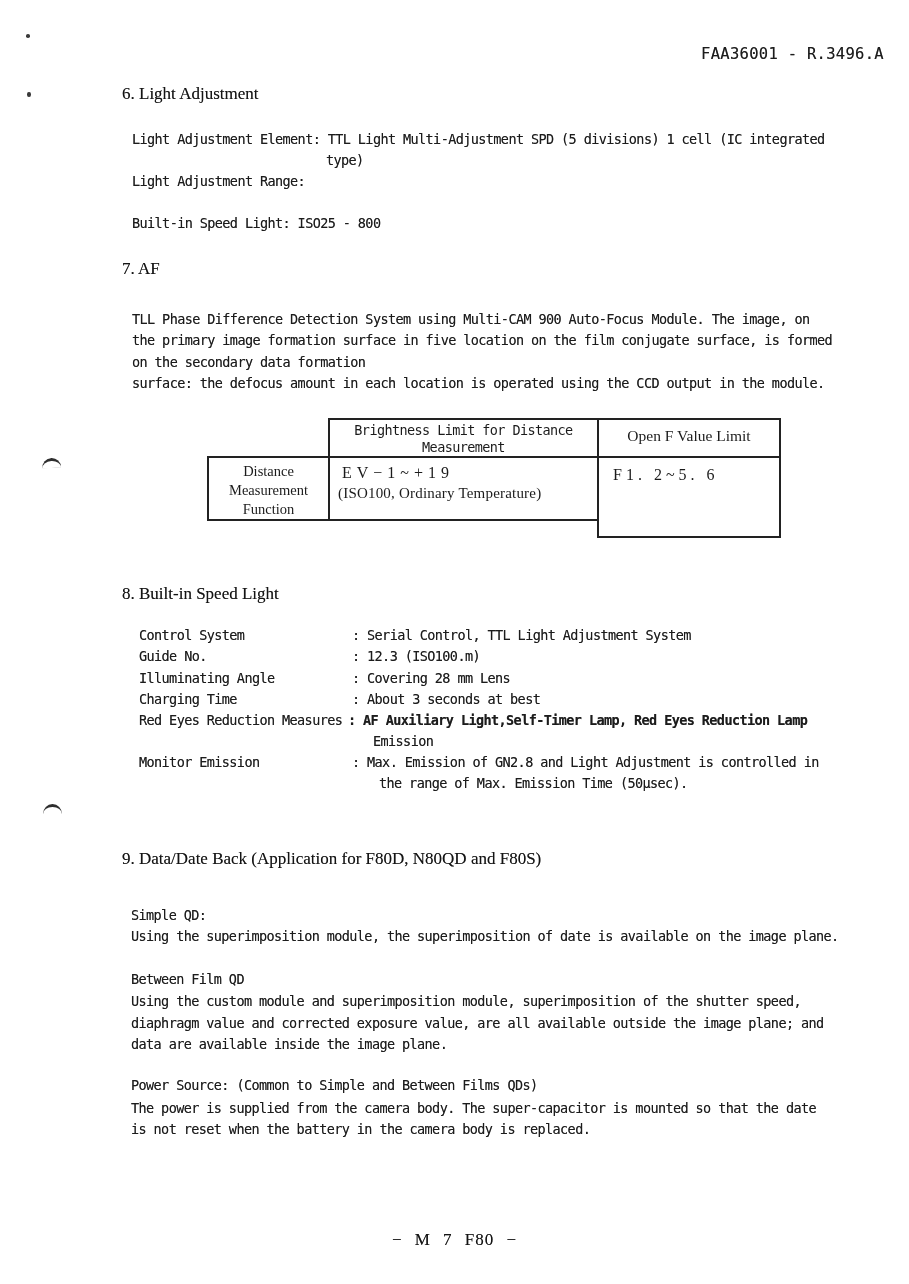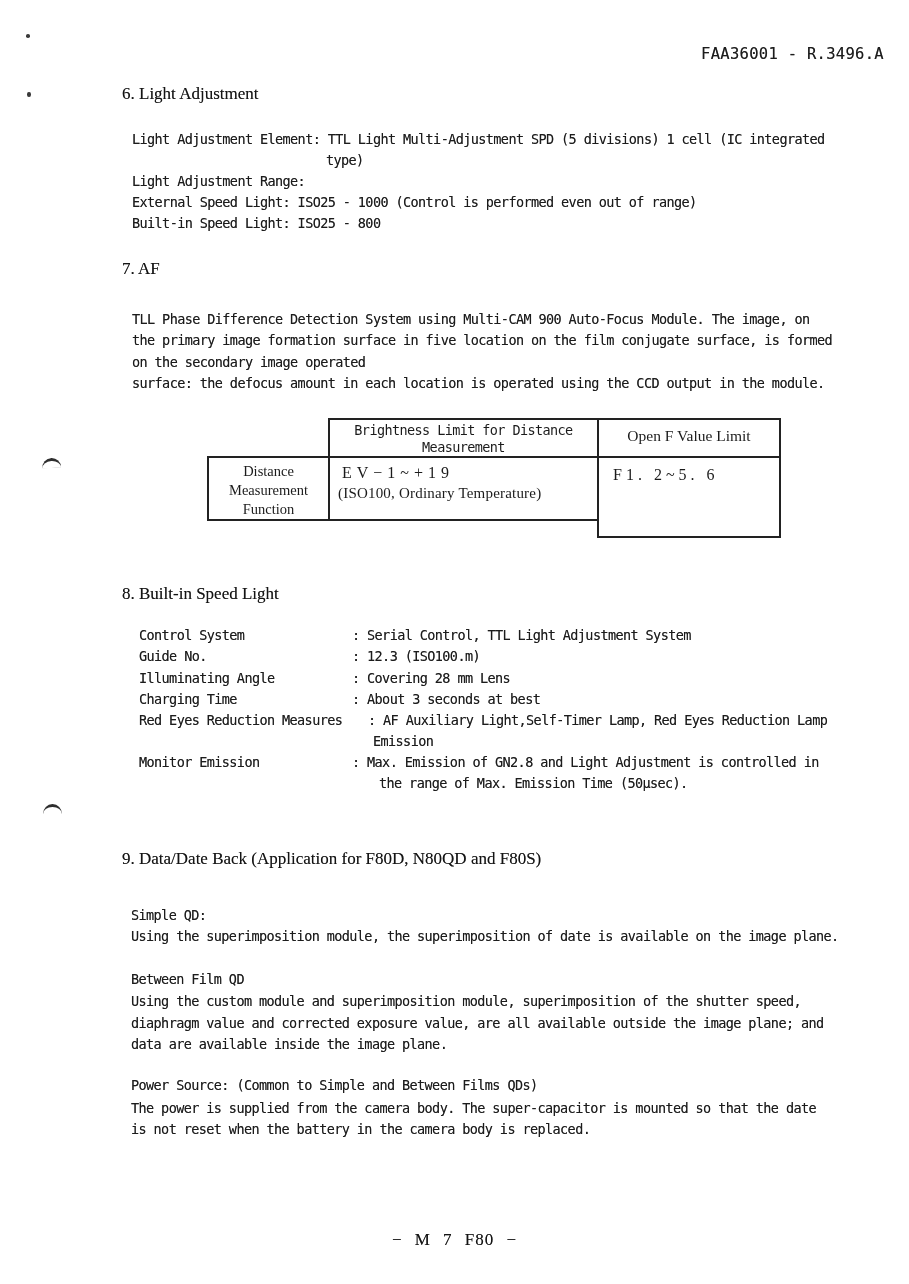--- a/index.html
+++ b/index.html
@@ -42,27 +42,26 @@
   <div class="speck" style="left:27px;top:92px;width:4px;height:5px;"></div>
   <div class="squig" style="left:42px;top:458px;transform:rotate(-3deg);"></div>
   <div class="squig" style="left:43px;top:804px;"></div>
 
   <div class="line mono doccode" style="left:701px;top:44px;">FAA36001 - R.3496.A</div>
 
   <div class="line serif" style="left:122px;top:83px;">6. Light Adjustment</div>
   <div class="line mono" style="left:132px;top:129px;">Light Adjustment Element: TTL Light Multi-Adjustment SPD (5 divisions) 1 cell (IC integrated</div>
   <div class="line mono" style="left:326px;top:150px;">type)</div>
   <div class="line mono" style="left:132px;top:171px;">Light Adjustment Range:</div>
-  <div class="line mono" style="left:132px;top:192px;">External Speed Light: ISO25 - 1000 (Control is performed even out of range)</div>
   <div class="line mono" style="left:132px;top:213px;">Built-in Speed Light: ISO25 - 800</div>
 
   <div class="line serif" style="left:122px;top:258px;">7. AF</div>
   <div class="line mono" style="left:132px;top:309px;">TLL Phase Difference Detection System using Multi-CAM 900 Auto-Focus Module. The image, on</div>
   <div class="line mono" style="left:132px;top:330px;">the primary image formation surface in five location on the film conjugate surface, is formed</div>
-  <div class="line mono" style="left:132px;top:352px;">on the secondary image operated</div>
+  <div class="line mono" style="left:132px;top:352px;">on the secondary data formation</div>
   <div class="line mono" style="left:132px;top:373px;">surface: the defocus amount in each location is operated using the CCD output in the module.</div>
 
   <div class="tcell" style="left:328px;top:418px;width:271px;height:40px;">
     <div class="ctr th-mono">Brightness Limit for Distance Measurement</div>
   </div>
   <div class="tcell" style="left:597px;top:418px;width:184px;height:40px;">
     <div class="ctr th-serif">Open F Value Limit</div>
   </div>
   <div class="tcell" style="left:207px;top:456px;width:123px;height:65px;">
     <div class="ctr rowhead">Distance Measurement Function</div>
@@ -78,21 +77,21 @@
   <div class="line serif" style="left:122px;top:583px;">8. Built-in Speed Light</div>
   <div class="line mono" style="left:139px;top:625px;">Control System</div>
   <div class="line mono" style="left:352px;top:625px;">: Serial Control, TTL Light Adjustment System</div>
   <div class="line mono" style="left:139px;top:646px;">Guide No.</div>
   <div class="line mono" style="left:352px;top:646px;">: 12.3 (ISO100.m)</div>
   <div class="line mono" style="left:139px;top:668px;">Illuminating Angle</div>
   <div class="line mono" style="left:352px;top:668px;">: Covering 28 mm Lens</div>
   <div class="line mono" style="left:139px;top:689px;">Charging Time</div>
   <div class="line mono" style="left:352px;top:689px;">: About 3 seconds at best</div>
   <div class="line mono" style="left:139px;top:710px;">Red Eyes Reduction Measures</div>
-  <div class="line mono" style="left:368px;top:710px;">: AF Auxiliary Light,Self-Timer Lamp, Red Eyes Reduction Lamp</div>
+  <div class="line mono" style="left:348px;top:710px;font-weight:bold;">: AF Auxiliary Light,Self-Timer Lamp, Red Eyes Reduction Lamp</div>
   <div class="line mono" style="left:373px;top:731px;">Emission</div>
   <div class="line mono" style="left:139px;top:752px;">Monitor Emission</div>
   <div class="line mono" style="left:352px;top:752px;">: Max. Emission of GN2.8 and Light Adjustment is controlled in</div>
   <div class="line mono" style="left:379px;top:773px;">the range of Max. Emission Time (50μsec).</div>
 
   <div class="line serif" style="left:122px;top:848px;">9. Data/Date Back (Application for F80D, N80QD and F80S)</div>
   <div class="line mono" style="left:131px;top:905px;">Simple QD:</div>
   <div class="line mono" style="left:131px;top:926px;">Using the superimposition module, the superimposition of date is available on the image plane.</div>
   <div class="line mono" style="left:131px;top:969px;">Between Film QD</div>
   <div class="line mono" style="left:131px;top:991px;">Using the custom module and superimposition module, superimposition of the shutter speed,</div>

